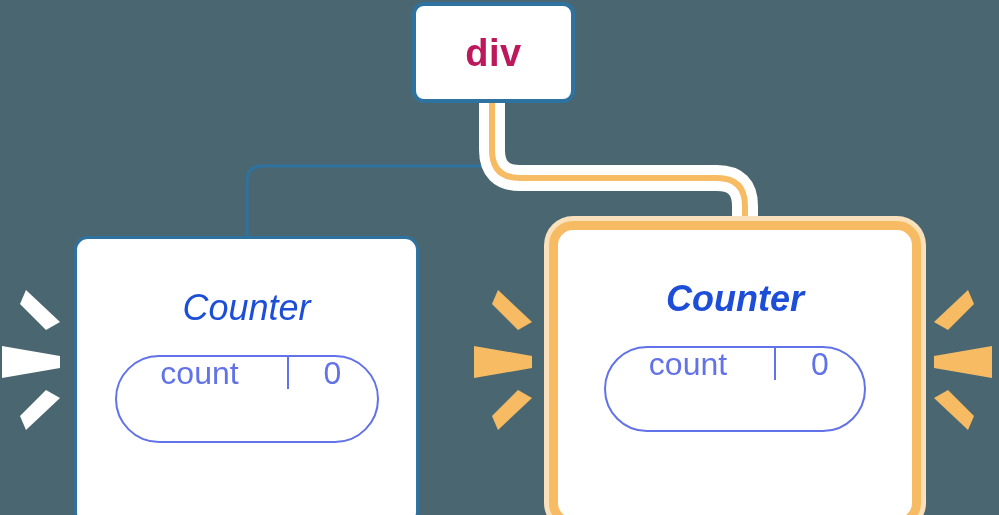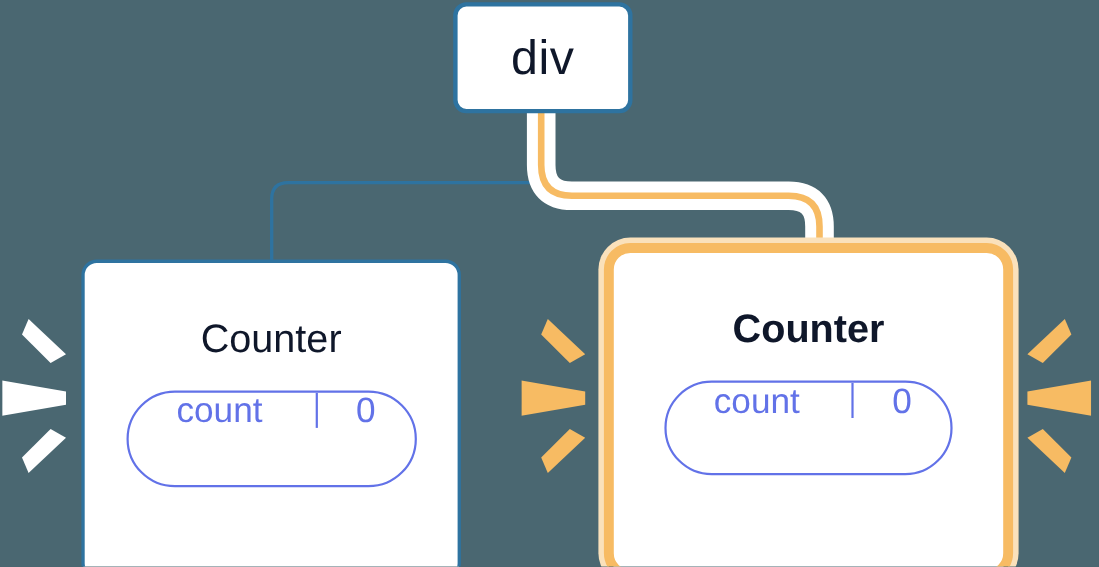--- a/index.html
+++ b/index.html
@@ -37,23 +37,23 @@
     width: 163px;
     height: 101px;
     border: 4px solid #2e73a0;
     border-radius: 12px;
     display: flex;
     align-items: center;
     justify-content: center;
     z-index: 5;
   }
   .node-div-label {
-    color: #0f172a;
-    font-size: 44px;
-    font-weight: 400;
+    color: #be185d;
+    font-size: 38px;
+    font-weight: 700;
     letter-spacing: 0.5px;
     line-height: 1;
   }
   .counter-box {
     position: absolute;
     box-sizing: border-box;
     background: #ffffff;
     display: flex;
     flex-direction: column;
     align-items: center;
@@ -70,22 +70,23 @@
   .counter-right {
     left: 549px;
     top: 221px;
     width: 372px;
     height: 306px;
     border: 9px solid #f7bb63;
     border-radius: 24px;
     box-shadow: 0 0 0 5px #fae1bb;
   }
   .counter-title {
-    color: #0f172a;
+    color: #1d4ed8;
     line-height: 1;
+    font-style: italic;
   }
   .counter-left .counter-title {
     font-size: 36px;
     font-weight: 400;
     margin-top: 51px;
   }
   .counter-right .counter-title {
     font-size: 36px;
     font-weight: 700;
     margin-top: 51px;

